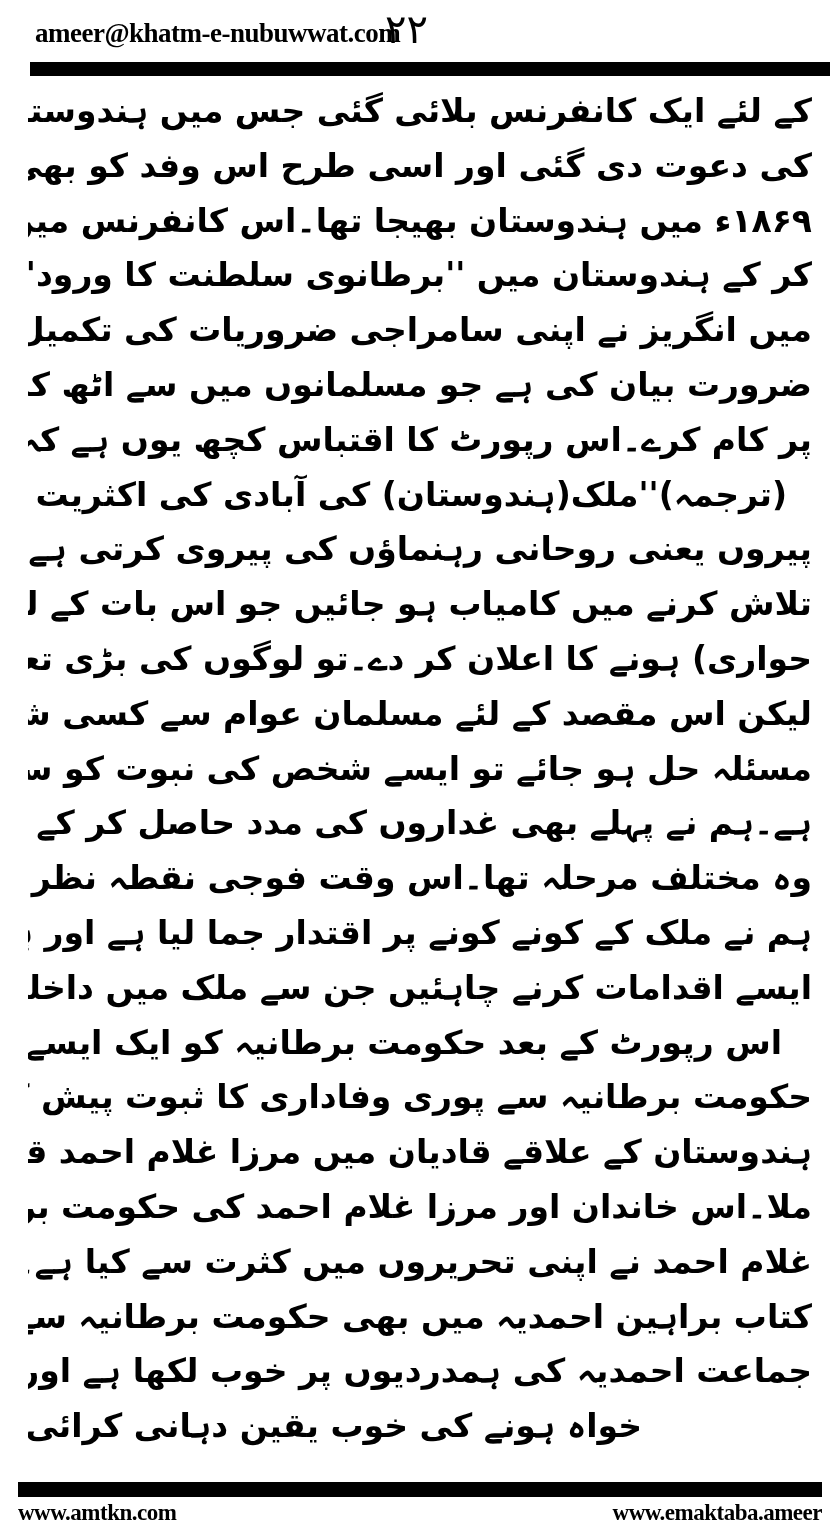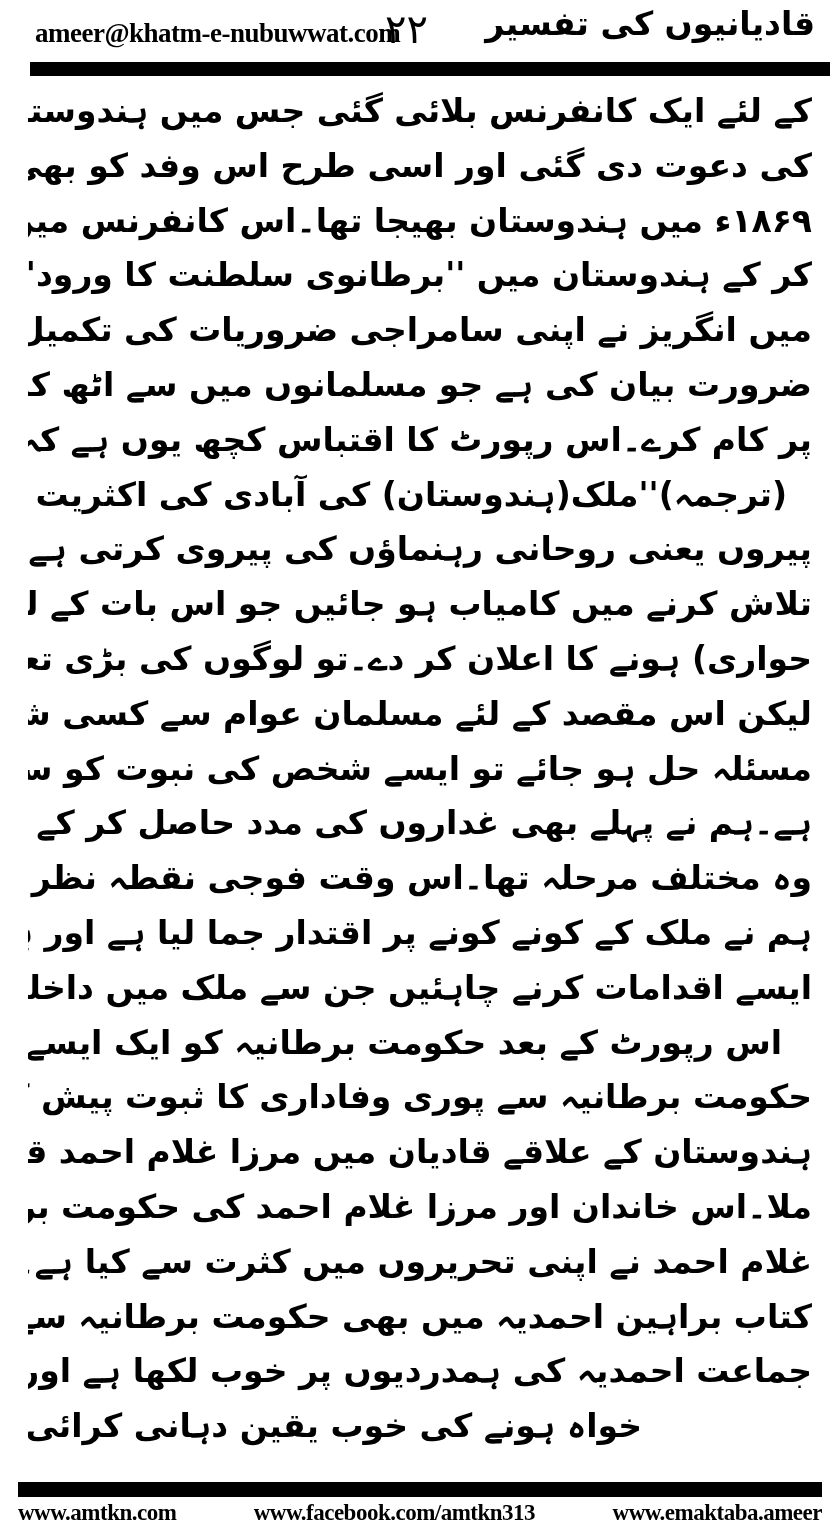--- a/index.html
+++ b/index.html
@@ -64,21 +64,20 @@
 </style>
 </head>
 <body>
 
 <div class="page">
 
   <div class="header-email">ameer@khatm-e-nubuwwat.com</div>
 
   <div class="header-pagenum">۲۲</div>
 
-  <div class="header-title" dir="rtl">قادیانیوں کی تفسیر</div>
 
   <div class="header-rule"></div>
 
   <div class="body-text" dir="rtl">
       <div class="line align-justify" dir="rtl">کے لئے ایک کانفرنس بلائی گئی جس میں ہندوستان کے نمائندوں مشنریوں کو بھی شرکت</div>
       <div class="line align-justify" dir="rtl">کی دعوت دی گئی اور اسی طرح اس وفد کو بھی شامل کیا گیا جسے حکومت برطانیہ نے</div>
       <div class="line align-justify" dir="rtl">۱۸۶۹ء میں ہندوستان بھیجا تھا۔اس کانفرنس میں دو رپورٹیں پیش کی گئی۔جن کو یکجا</div>
       <div class="line align-justify" dir="rtl">کر کے ہندوستان میں ''برطانوی سلطنت کا ورود'' کے نام سے شائع کر دیا گیا۔جس</div>
       <div class="line align-justify" dir="rtl">میں انگریز نے اپنی سامراجی ضروریات کی تکمیل کے لئے ایک ایسی مذہبی نبوت کی</div>
       <div class="line align-justify" dir="rtl">ضرورت بیان کی ہے جو مسلمانوں میں سے اٹھ کر ایسا دعویٰ کر دے اور ان کی ہدایات</div>
@@ -100,17 +99,16 @@
       <div class="line align-justify" dir="rtl">غلام احمد نے اپنی تحریروں میں کثرت سے کیا ہے۔بانی جماعت احمدیہ نے اپنی مشہور</div>
       <div class="line align-justify" dir="rtl">کتاب براہین احمدیہ میں بھی حکومت برطانیہ سے اپنے خاندان اور اپنی وفاداری اور</div>
       <div class="line align-justify" dir="rtl">جماعت احمدیہ کی ہمدردیوں پر خوب لکھا ہے اور حکومت برطانیہ سے اپنے وفادار اور خیر</div>
       <div class="line align-closing" dir="rtl">خواہ ہونے کی خوب یقین دہانی کرائی گئی ہے۔</div>
     </div>
 
   <div class="footer-rule"></div>
 
   <div class="footer-links">
     <span>www.amtkn.com</span>
-    <span>www.facebook.com/amtkn313</span>
     <span>www.emaktaba.ameer</span>
   </div>
 
 </div>
 
 </body></html>

